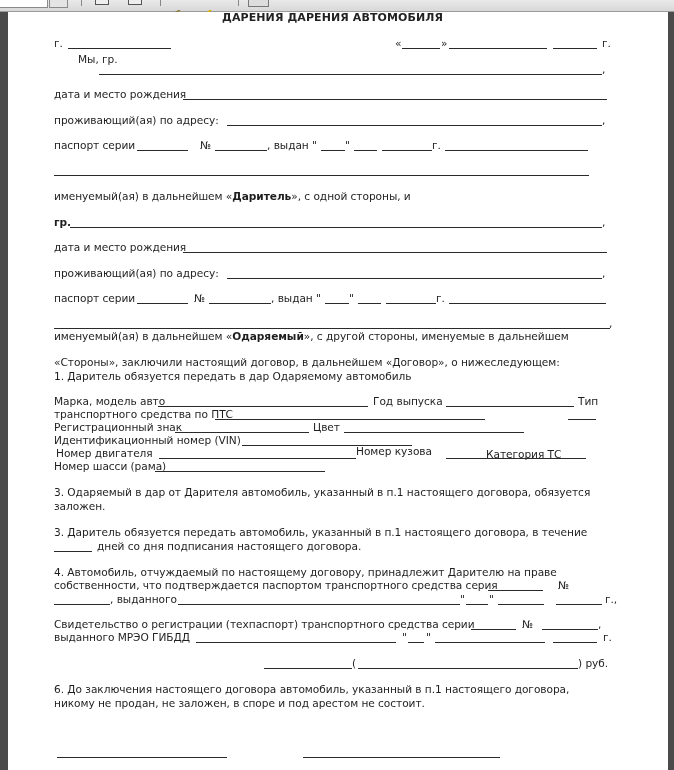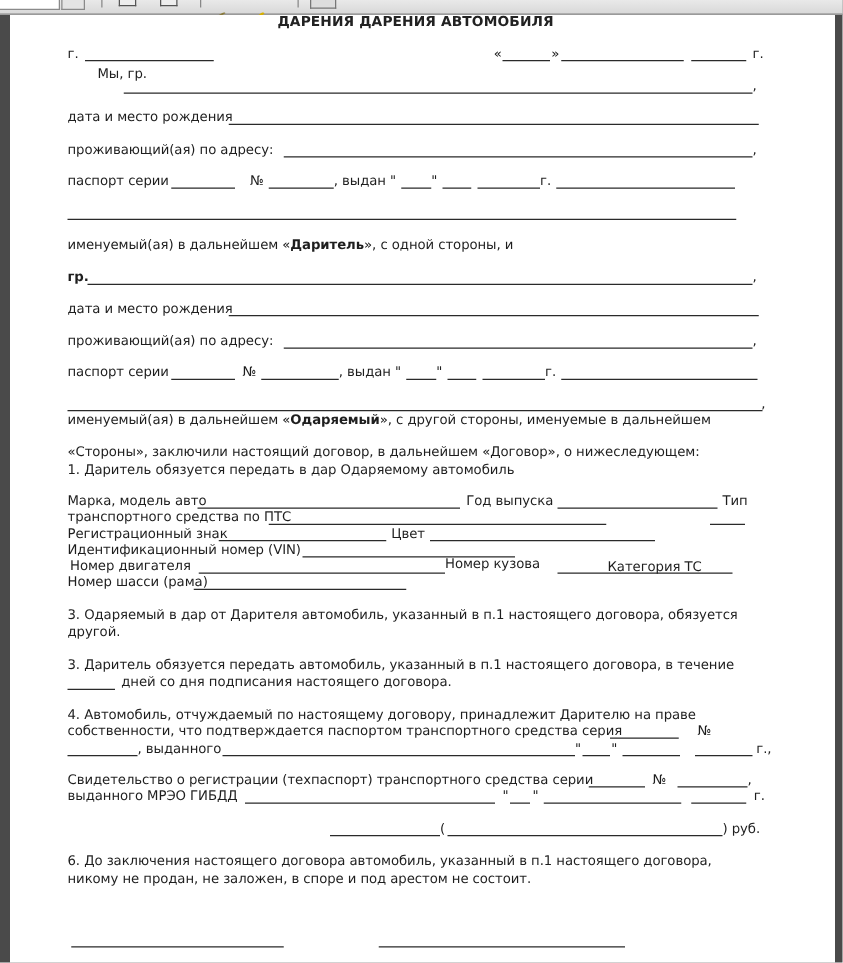--- a/index.html
+++ b/index.html
@@ -137,21 +137,21 @@
 
   <div class="t" style="left:48px;top:435px;">Номер двигателя</div>
   <div class="u" style="left:151px;top:446px;width:197px;"></div>
   <div class="t" style="left:348px;top:433px;">Номер кузова</div>
   <div class="u" style="left:438px;top:446px;width:140px;"></div>
 
   <div class="t" style="left:46px;top:448px;">Номер шасси (рама)</div>
   <div class="u" style="left:147px;top:459px;width:170px;"></div>
 
   <div class="t" style="left:46px;top:474px;">3. Одаряемый в дар от Дарителя автомобиль, указанный в п.1 настоящего договора, обязуется</div>
-  <div class="t" style="left:46px;top:488px;">другой.</div>
+  <div class="t" style="left:46px;top:488px;">заложен.</div>
 
   <div class="t" style="left:46px;top:514px;">3. Даритель обязуется передать автомобиль, указанный в п.1 настоящего договора, в течение</div>
   <div class="u" style="left:46px;top:539px;width:38px;"></div>
   <div class="t" style="left:89px;top:528px;">дней со дня подписания настоящего договора.</div>
 
   <div class="t" style="left:46px;top:554px;">4. Автомобиль, отчуждаемый по настоящему договору, принадлежит Дарителю на праве</div>
   <div class="t" style="left:46px;top:567px;">собственности, что подтверждается паспортом транспортного средства серия</div>
   <div class="u" style="left:480px;top:578px;width:55px;"></div>
   <div class="t" style="left:550px;top:567px;">№</div>
   <div class="u" style="left:46px;top:592px;width:56px;"></div>

